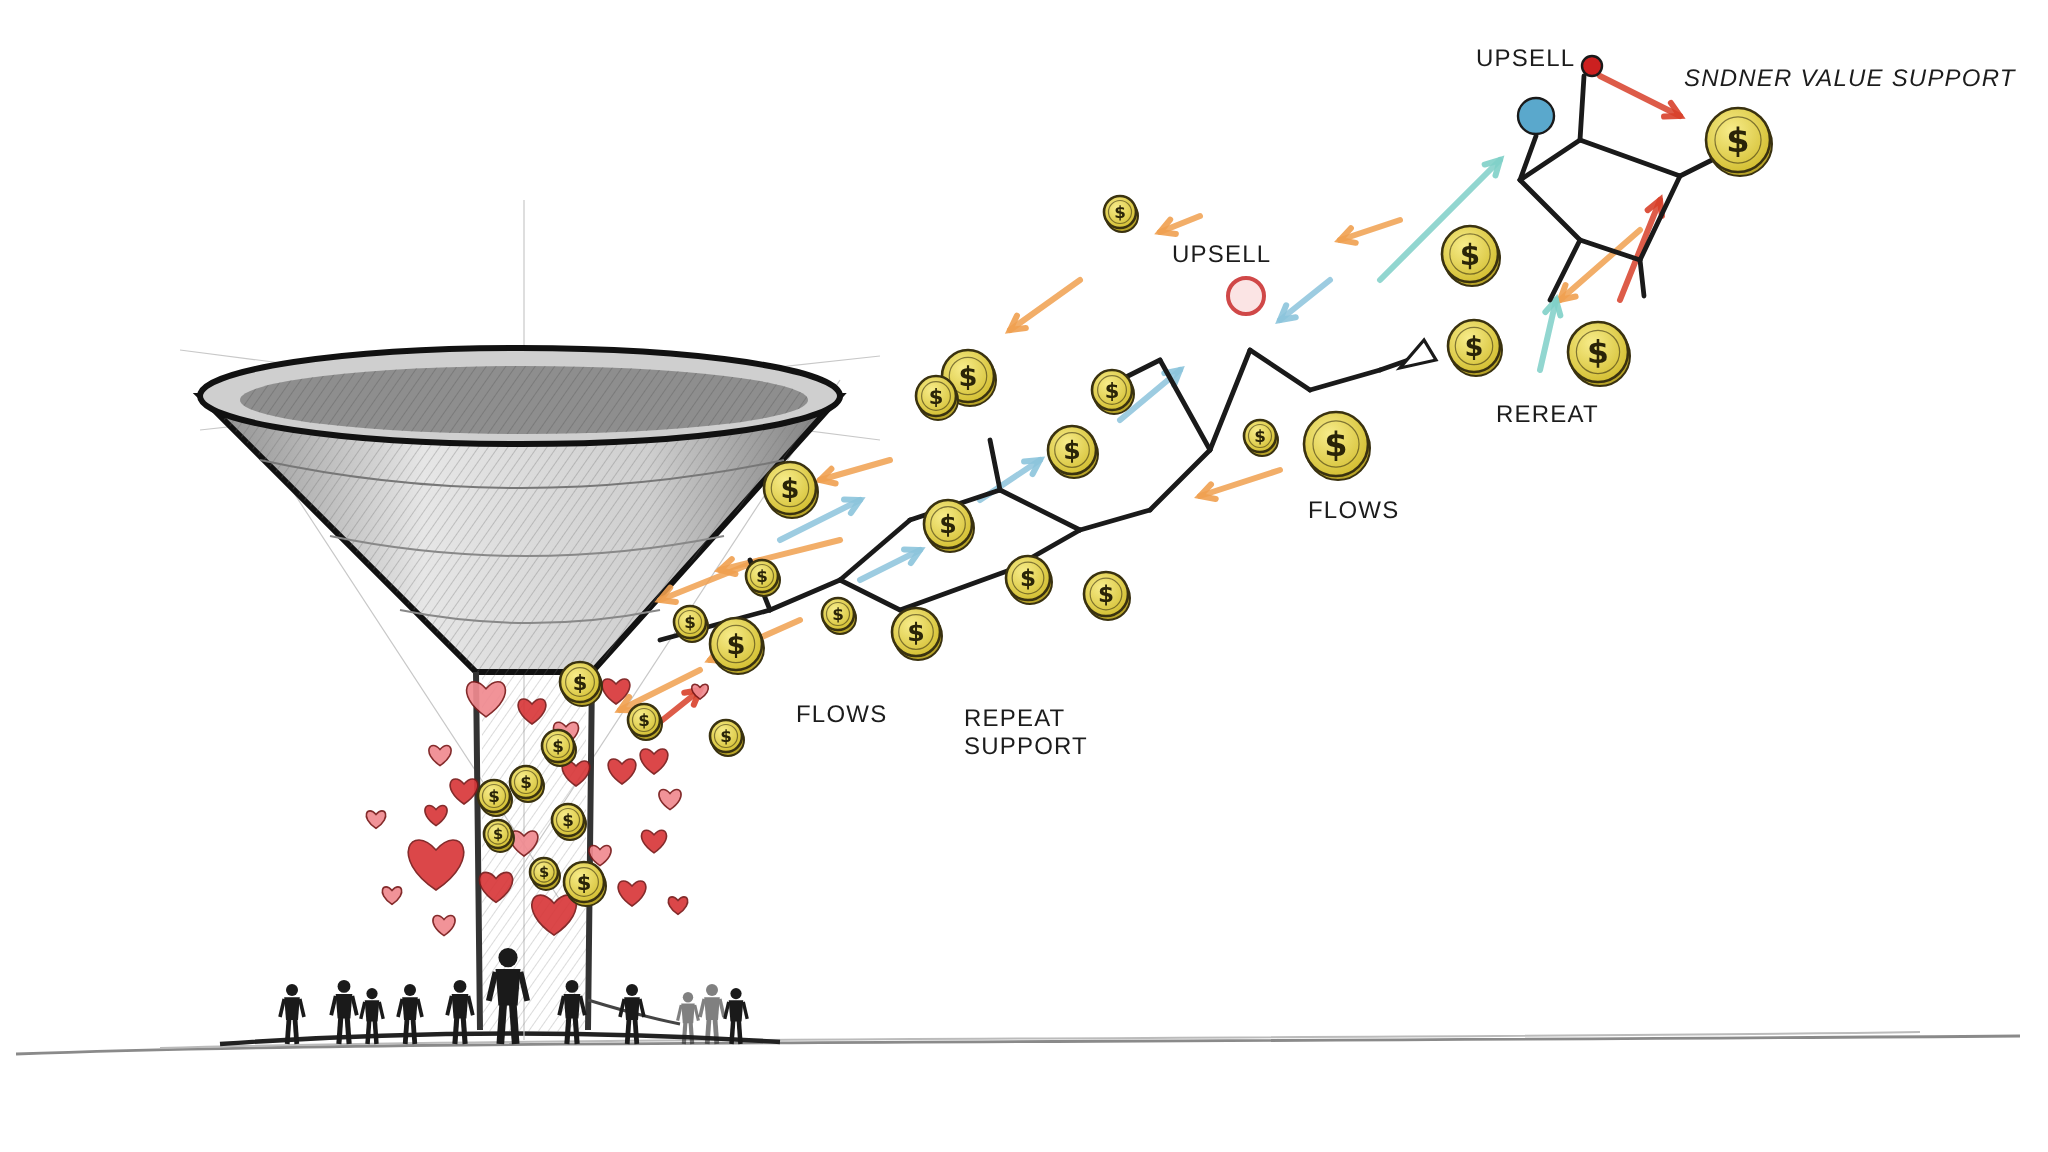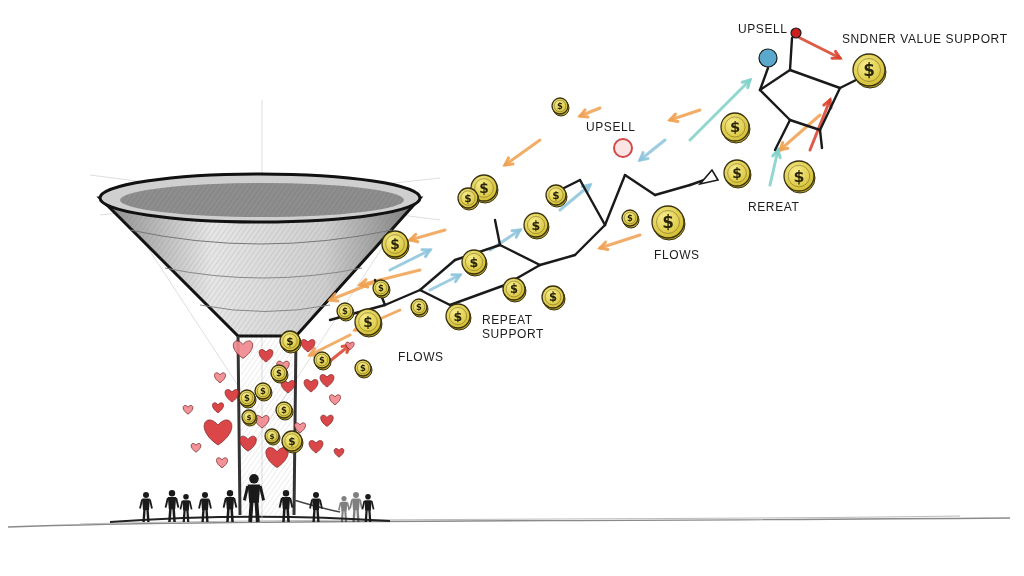--- a/index.html
+++ b/index.html
@@ -2,21 +2,21 @@
 <html><head>
 <meta charset="utf-8">
 <style>
   html, body { margin: 0; padding: 0; background: #ffffff; }
   body { width: 1024px; height: 576px; overflow: hidden; position: relative;
          font-family: "DejaVu Sans", sans-serif; }
   #canvas { position: absolute; left: 0; top: 0; width: 1024px; height: 576px; }
   .label { position: absolute; font-family: "Liberation Sans", sans-serif;
            font-size: 12px; letter-spacing: 0.6px; color: #1c1c1c;
            text-transform: uppercase; line-height: 14px; white-space: nowrap; }
-  .label.two-line { white-space: normal; width: 90px; }
+  .label.two-line { white-space: normal; width: 90px; margin-top: 39px; }
 </style>
 </head>
 <body>
 
 <svg id="canvas" viewBox="0 0 1024 576" xmlns="http://www.w3.org/2000/svg">
   <defs>
     <pattern id="hatch" width="4" height="4" patternUnits="userSpaceOnUse" patternTransform="rotate(35)">
       <line x1="0" y1="0" x2="0" y2="4" stroke="#6a6a6a" stroke-width="0.7"></line>
     </pattern>
     <linearGradient id="coneShade" x1="0" y1="0" x2="1" y2="0">
@@ -472,19 +472,19 @@
         <line x1="366.6" y1="510.24" x2="365.76" y2="522" stroke="#1a1a1a" stroke-width="2.24"></line>
         <line x1="369.4" y1="510.24" x2="370.24" y2="522" stroke="#1a1a1a" stroke-width="2.24"></line>
         <line x1="364.36" y1="501" x2="362.4" y2="509.4" stroke="#1a1a1a" stroke-width="1.68"></line>
         <line x1="371.64" y1="501" x2="373.6" y2="509.4" stroke="#1a1a1a" stroke-width="1.68"></line>
       </g>
     </g>
 </svg>
 
 <div id="labels-layer">
     <div class="label" style="left: 738px; top: 22px;">UPSELL</div>
-    <div class="label" style="left: 842px; top: 32px;">SNDNER VALUE SUPPORT</div>
+    <div class="label" style="left: 842px; top: 32px; font-style: italic;">SNDNER VALUE SUPPORT</div>
     <div class="label" style="left: 586px; top: 120px;">UPSELL</div>
     <div class="label" style="left: 748px; top: 200px;">REREAT</div>
     <div class="label" style="left: 654px; top: 248px;">FLOWS</div>
     <div class="label two-line" style="left: 482px; top: 313px;">REPEAT SUPPORT</div>
     <div class="label" style="left: 398px; top: 350px;">FLOWS</div>
   </div>
 
 </body></html>

